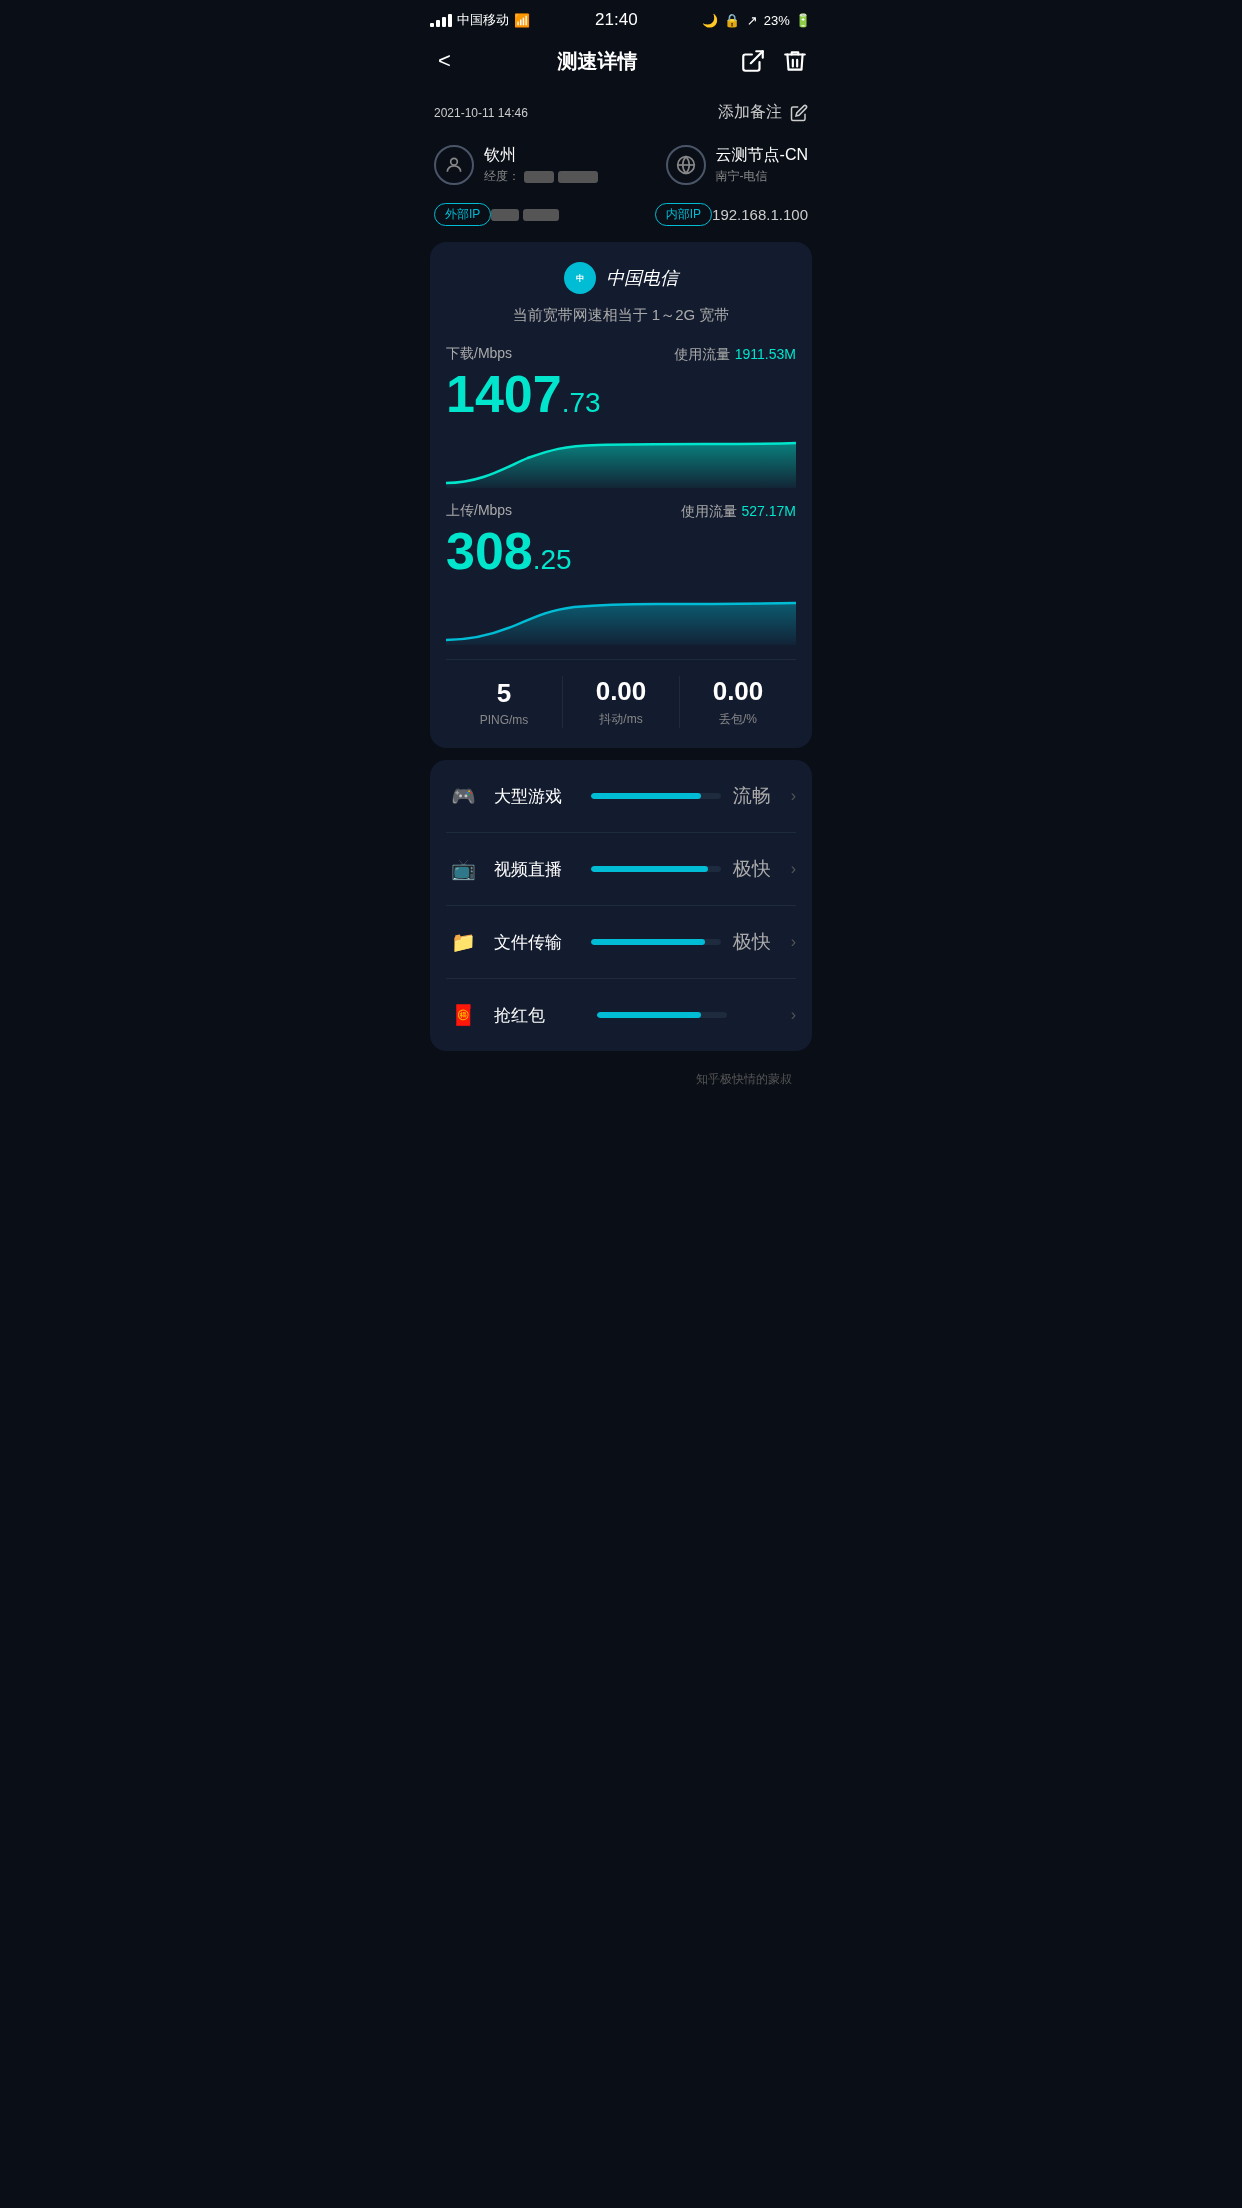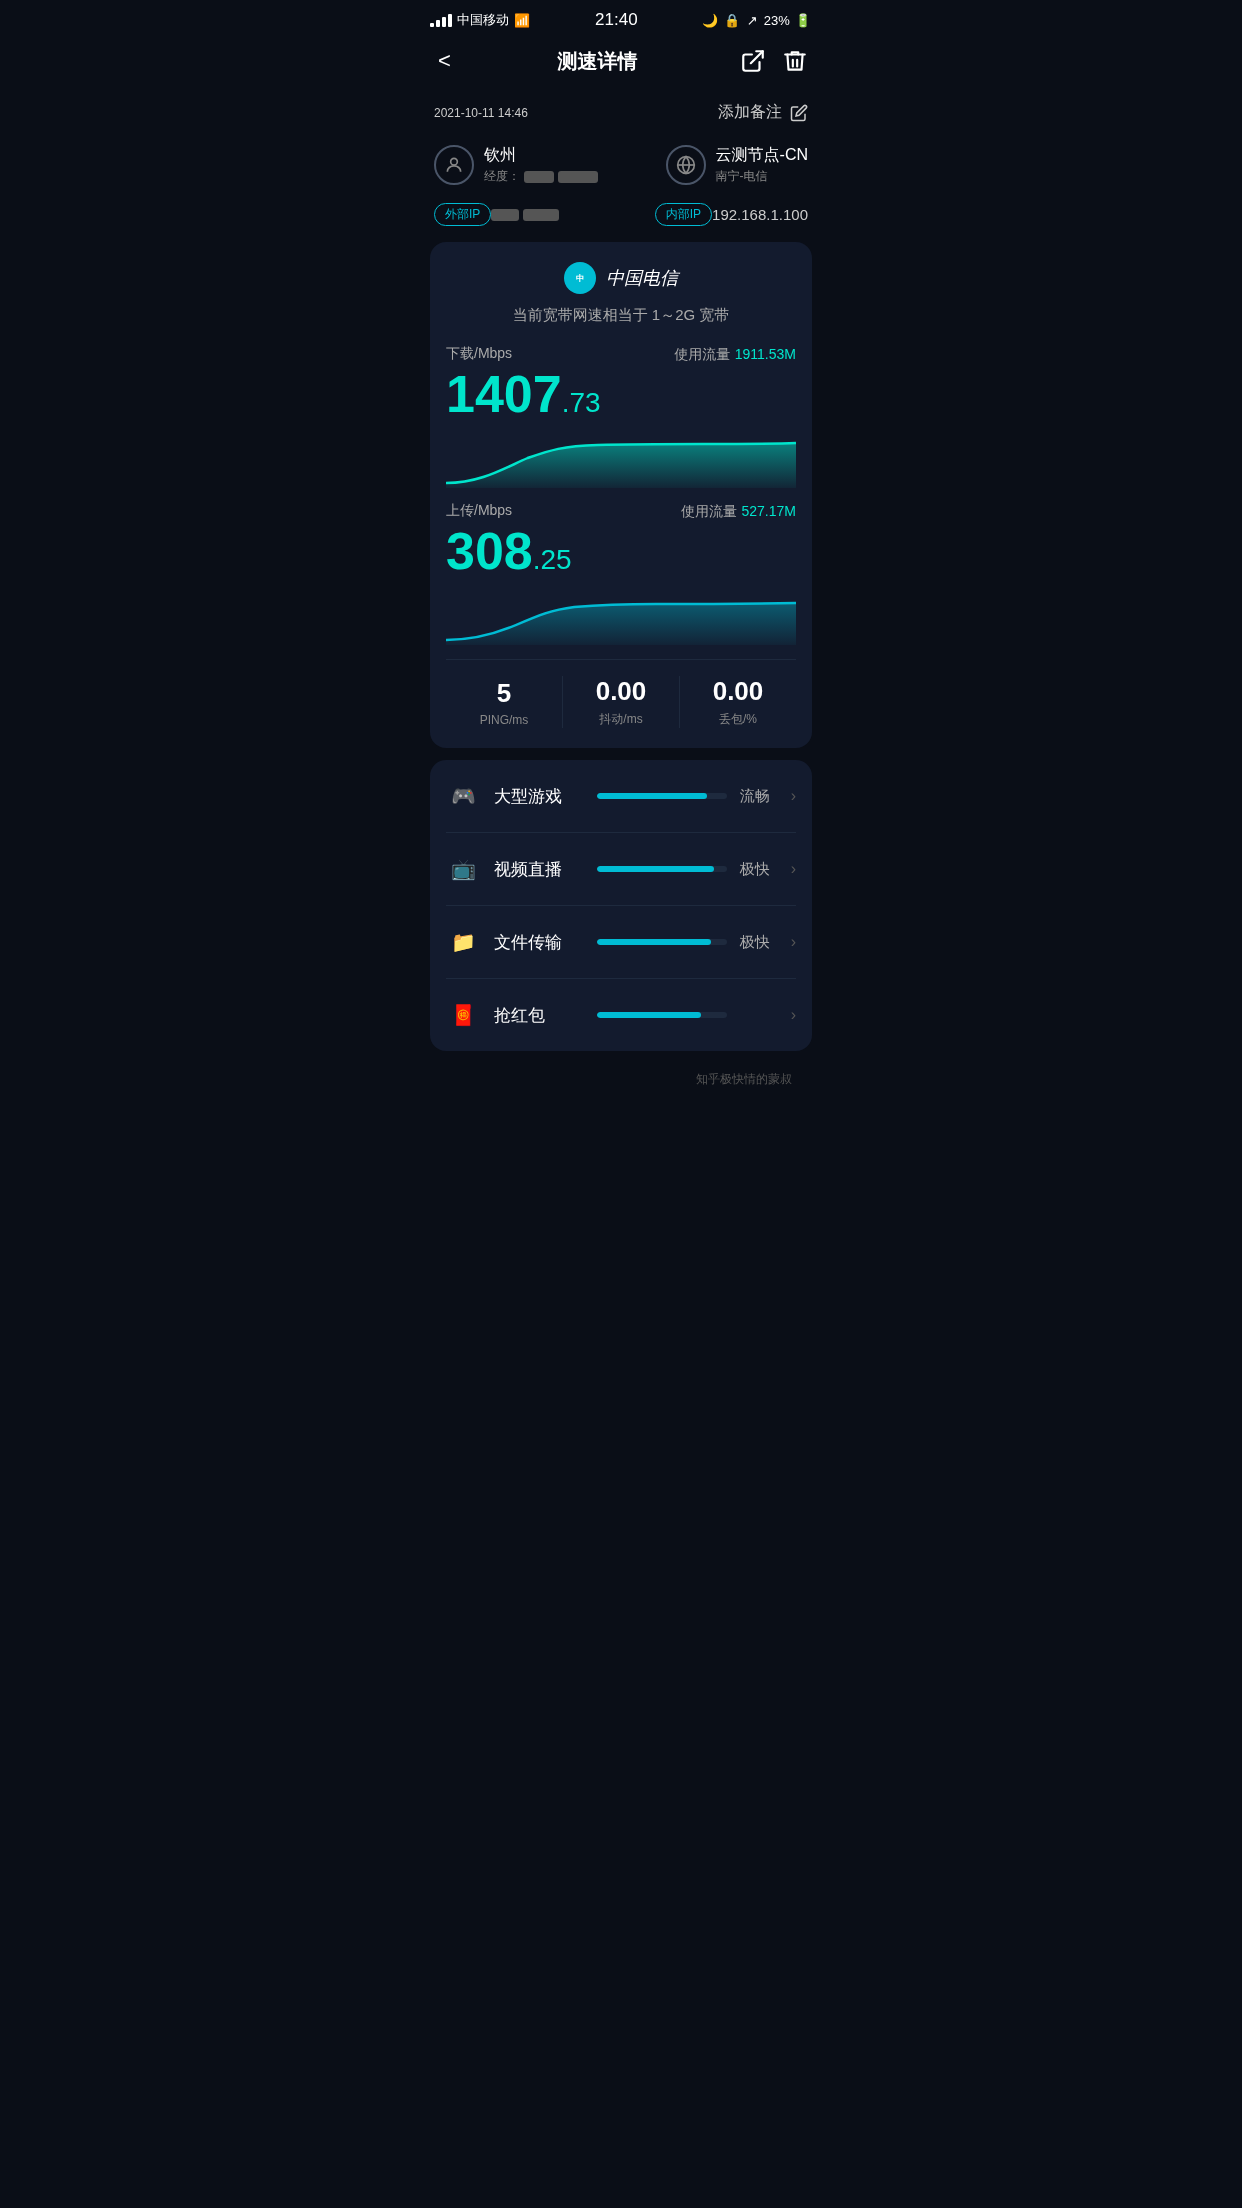--- a/index.html
+++ b/index.html
@@ -245,24 +245,24 @@
       background: #1e2a3e;
       border-radius: 3px;
       overflow: hidden;
     }
     .usage-bar-fill {
       height: 100%;
       background: #00bcd4;
       border-radius: 3px;
     }
     .usage-status {
-      font-size: 15px;
+      font-size: 19px;
       color: #aaa;
       min-width: 32px;
-      text-align: center;
+      text-align: left;
     }
     .chevron {
       font-size: 16px;
       color: #555;
       margin-left: 8px;
     }
 
     
     .bottom-note {
       text-align: right;

